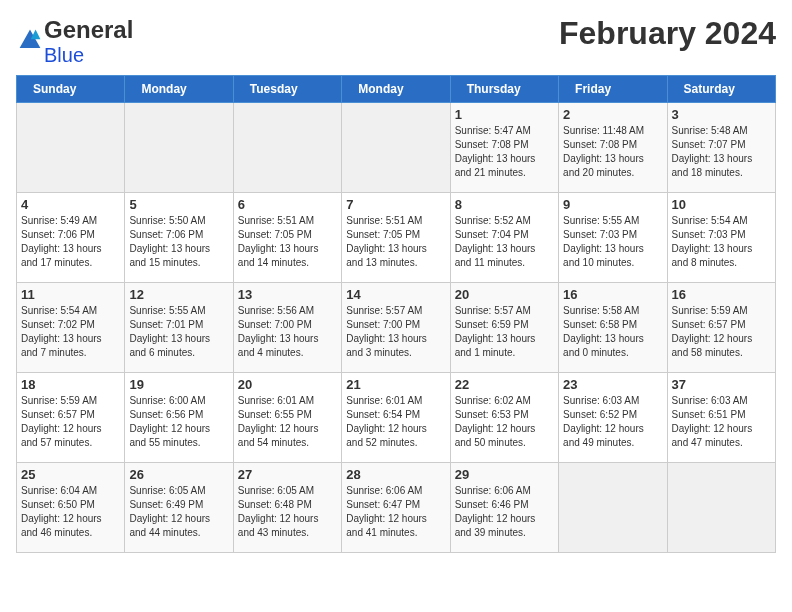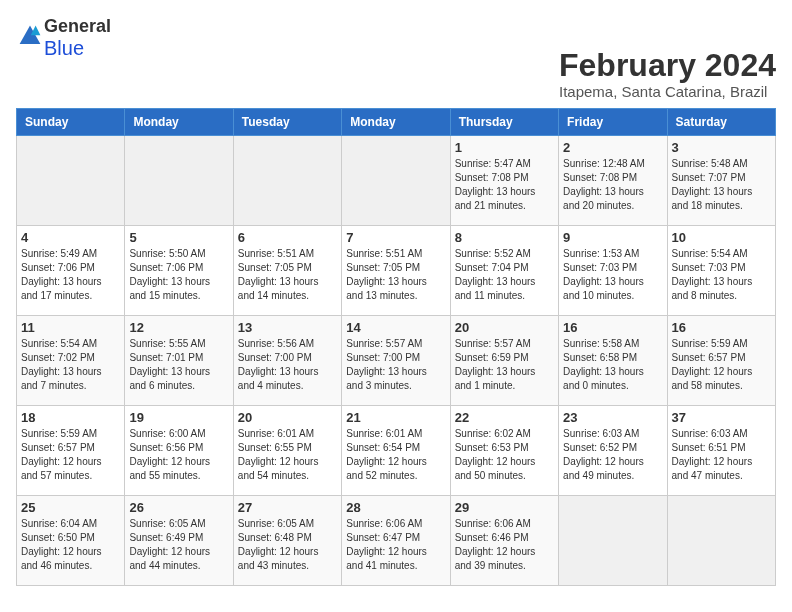--- a/index.html
+++ b/index.html
@@ -15,36 +15,36 @@
       justify-content: space-between;
       align-items: flex-start;
       margin-bottom: 8px;
     }
     .logo {
       display: flex;
       align-items: center;
       gap: 2px;
     }
     .logo-text-general {
-      font-size: 18px;
+      font-size: 24px;
       font-weight: bold;
       color: #333;
     }
     .logo-text-blue {
       font-size: 20px;
       font-weight: normal;
       color: #1d4ed8;
     }
     .logo-icon {
       width: 24px;
       height: 24px;
       margin-left: 2px;
     }
     .title-area {
-      margin-top: 32px;
+      text-align: right;
     }
     .main-title {
       font-size: 32px;
       font-weight: bold;
       color: #333;
       line-height: 1.1;
     }
     .sub-title {
       font-size: 15px;
       color: #555;
@@ -52,21 +52,21 @@
     table {
       width: 100%;
       border-collapse: collapse;
       table-layout: fixed;
     }
     thead tr th {
       background-color: #2a6dc4;
       color: #fff;
       font-size: 12px;
       font-weight: bold;
-      padding: 6px 8px;
+      padding: 6px 16px;
       text-align: left;
       border: 1px solid #4a8fd4;
     }
     tbody tr td {
       border: 1px solid #ccc;
       vertical-align: top;
       padding: 4px 4px;
       font-size: 9.5px;
       color: #333;
       min-height: 80px;
@@ -105,21 +105,20 @@
         <polygon points="22,2 28,14 16,14" fill="#1a9cd4"></polygon>
       </svg>
     </div>
     <div>
       <span class="logo-text-general">General</span><br>
       <span class="logo-text-blue">Blue</span>
     </div>
   </div>
   <div class="title-area">
     <div class="main-title">February 2024</div>
-    <div class="sub-title">Itapema, Santa Catarina, Brazil</div>
   </div>
 </div>
 
 <table>
   <thead>
     <tr id="thead-row">
     <th>Sunday</th>
         <th>Monday</th>
         <th>Tuesday</th>
         <th>Monday</th>
@@ -136,21 +135,21 @@
         <td class="empty-cell"></td>
         <td>
           <span class="day-number">1</span>
           <div class="day-info">Sunrise: 5:47 AM
 Sunset: 7:08 PM
 Daylight: 13 hours
 and 21 minutes.</div>
         </td>
         <td>
           <span class="day-number">2</span>
-          <div class="day-info">Sunrise: 12:48 AM
+          <div class="day-info">Sunrise: 11:48 AM
 Sunset: 7:08 PM
 Daylight: 13 hours
 and 20 minutes.</div>
         </td>
         <td>
           <span class="day-number">3</span>
           <div class="day-info">Sunrise: 5:48 AM
 Sunset: 7:07 PM
 Daylight: 13 hours
 and 18 minutes.</div>
@@ -187,21 +186,21 @@
         </td>
         <td>
           <span class="day-number">8</span>
           <div class="day-info">Sunrise: 5:52 AM
 Sunset: 7:04 PM
 Daylight: 13 hours
 and 11 minutes.</div>
         </td>
         <td>
           <span class="day-number">9</span>
-          <div class="day-info">Sunrise: 1:53 AM
+          <div class="day-info">Sunrise: 5:55 AM
 Sunset: 7:03 PM
 Daylight: 13 hours
 and 10 minutes.</div>
         </td>
         <td>
           <span class="day-number">10</span>
           <div class="day-info">Sunrise: 5:54 AM
 Sunset: 7:03 PM
 Daylight: 13 hours
 and 8 minutes.</div>

